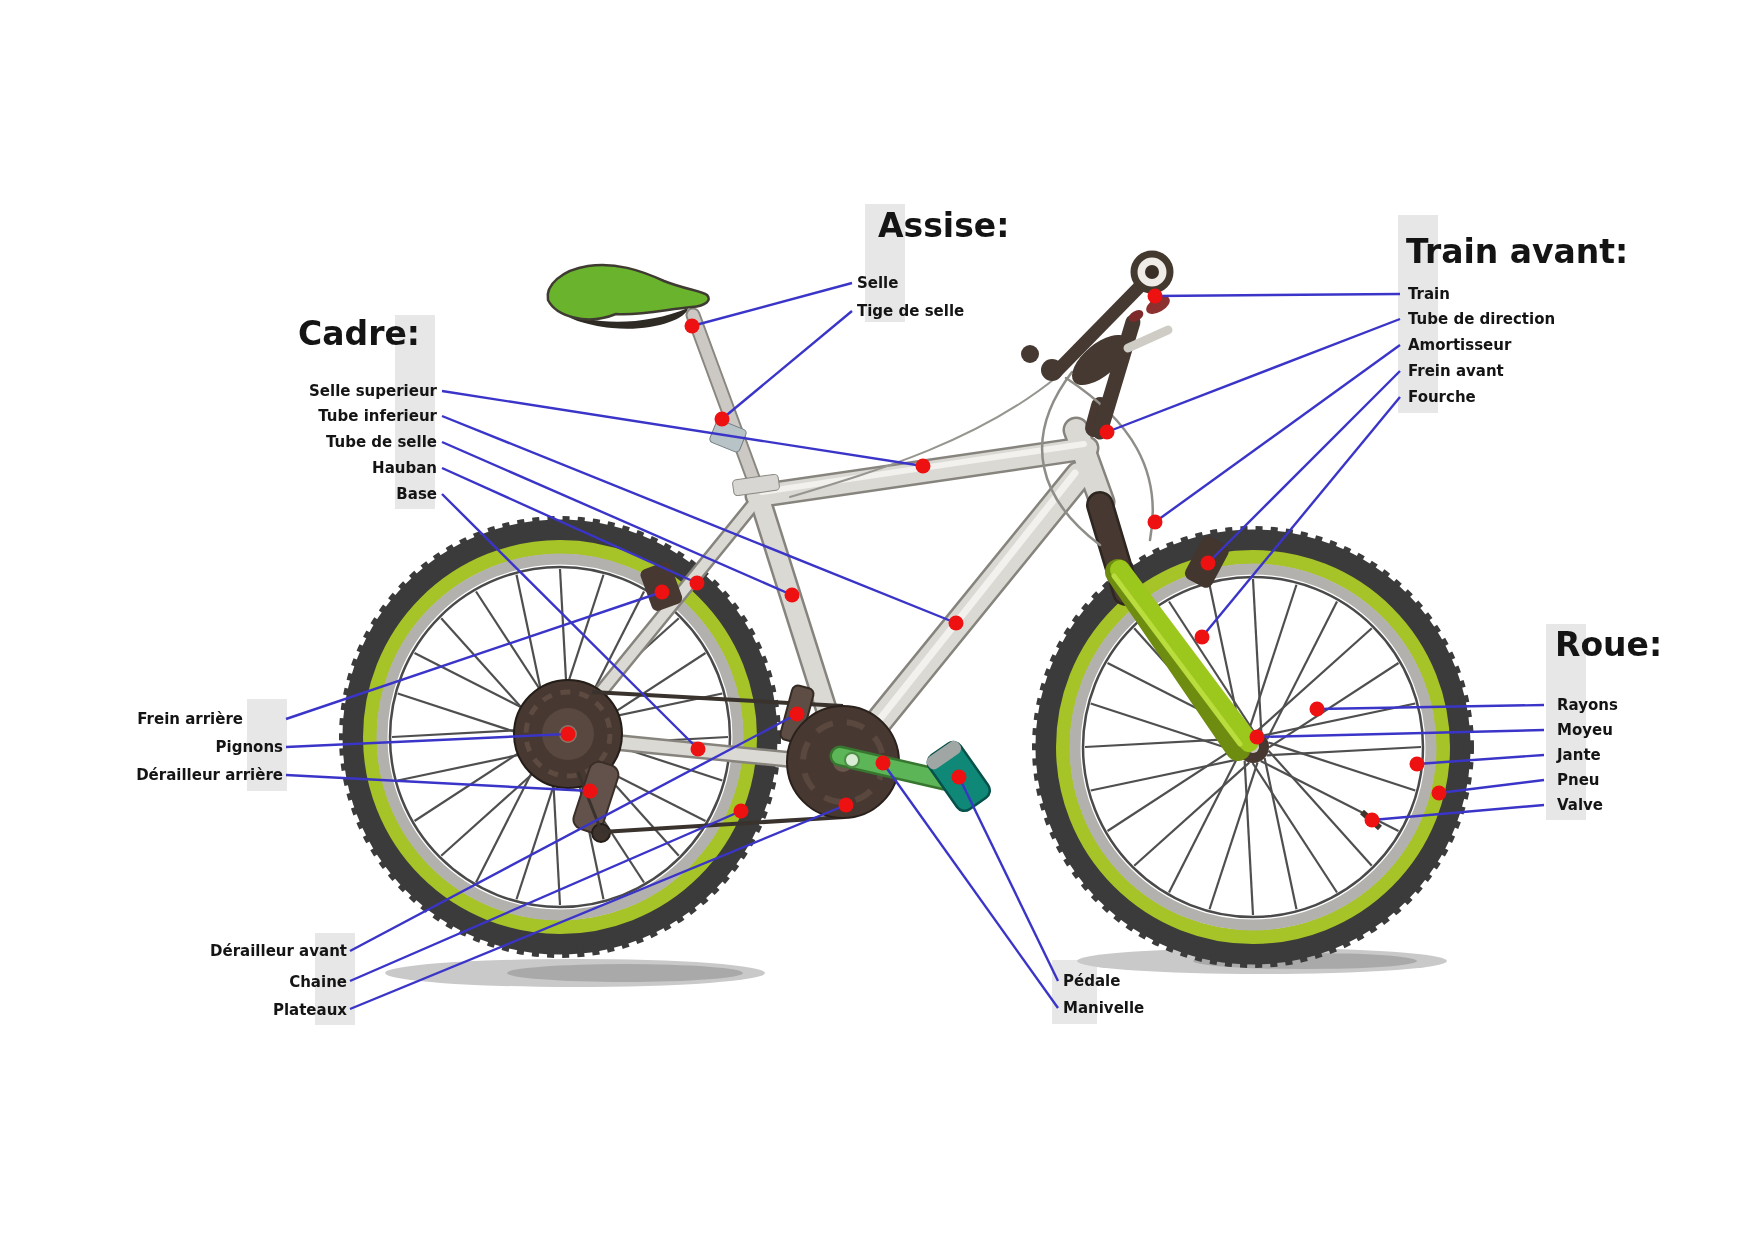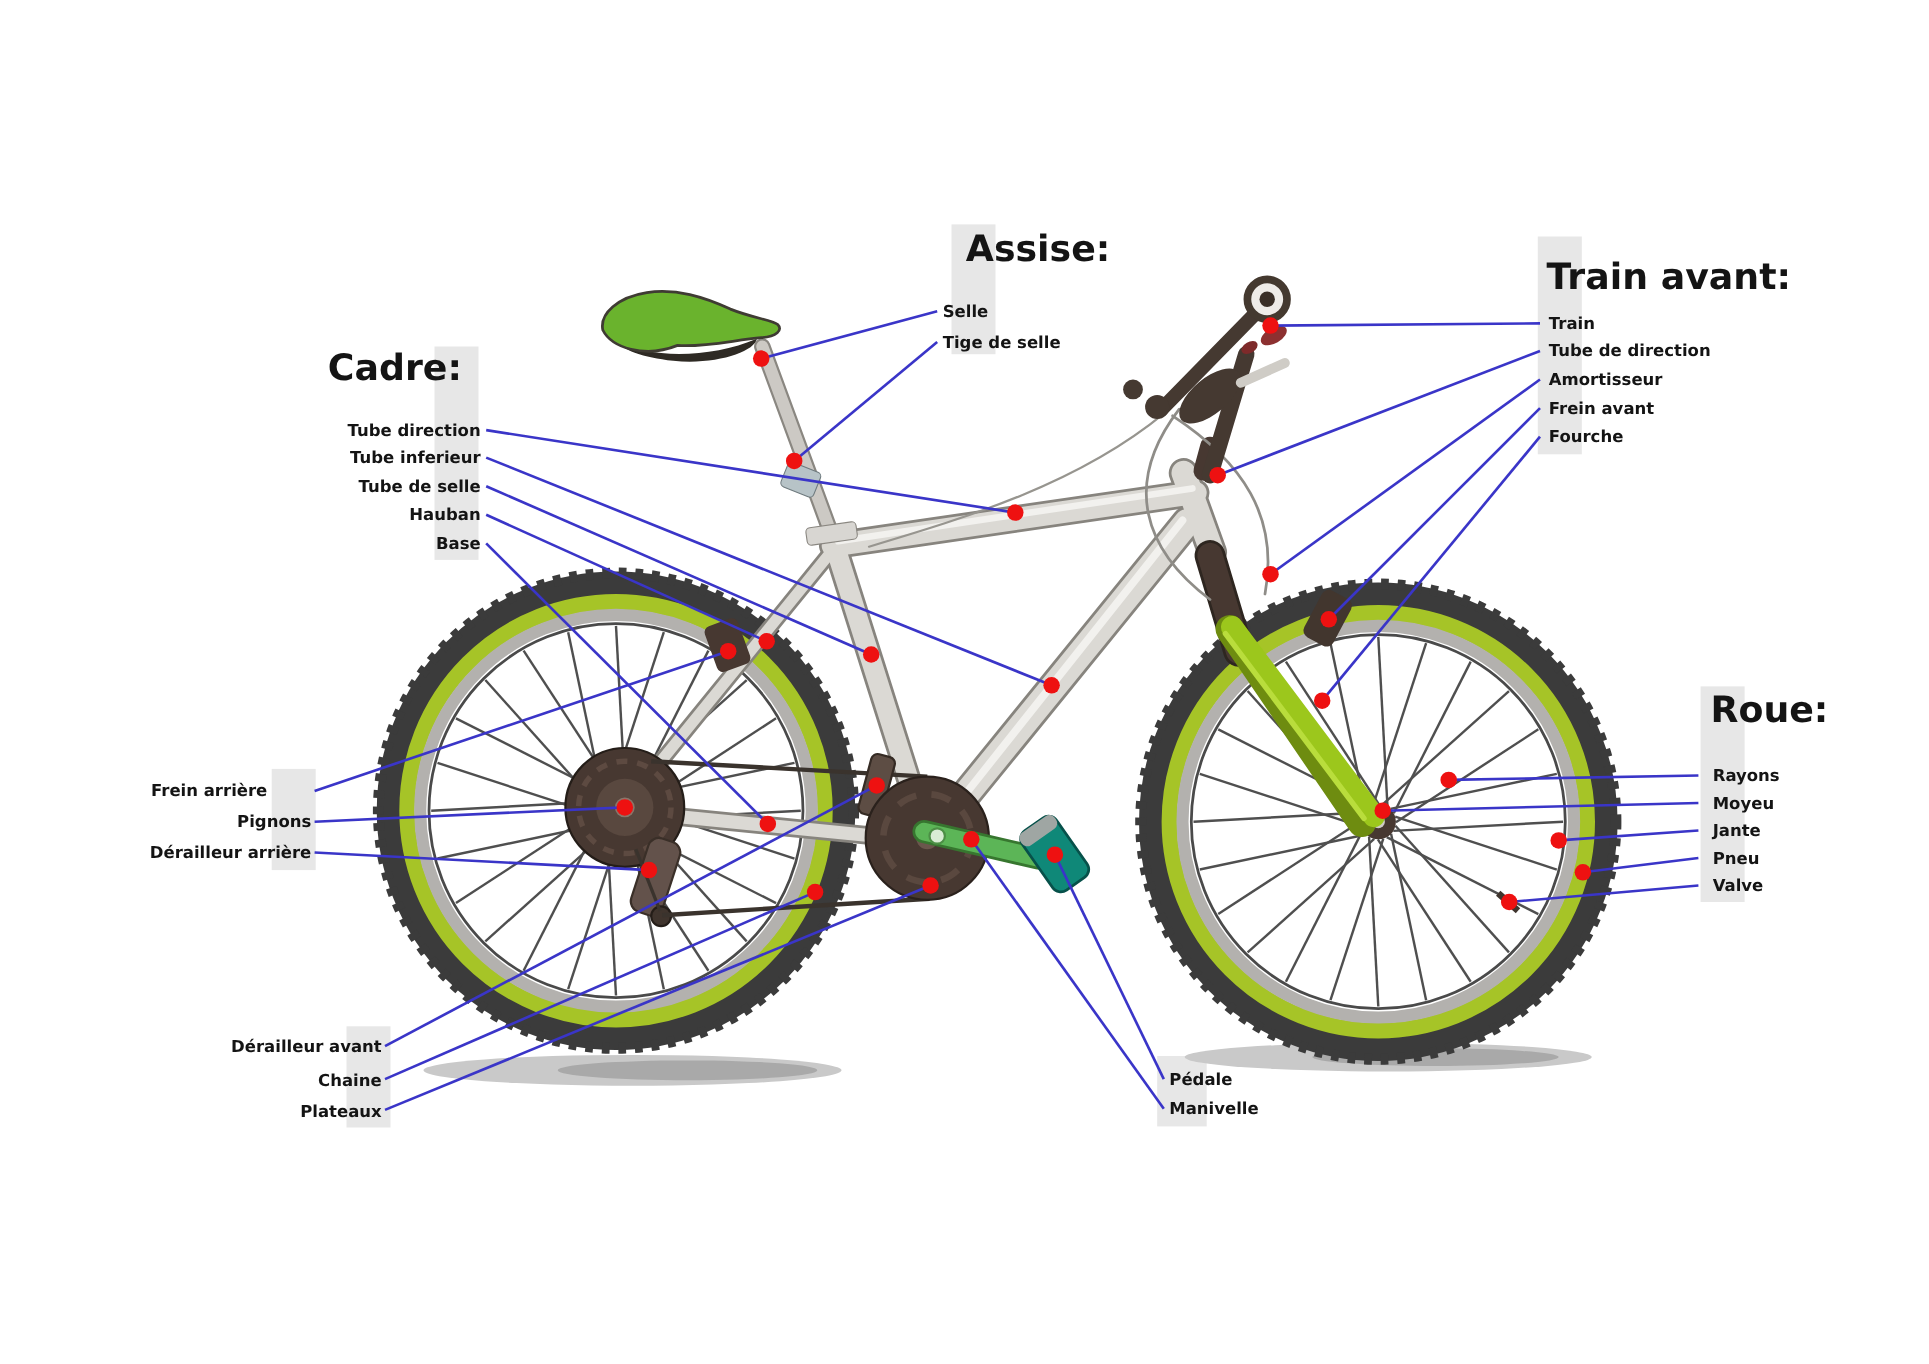--- a/index.html
+++ b/index.html
@@ -257,21 +257,21 @@
         <line x1="1058" y1="1008" x2="883" y2="763" stroke="#3a35c8" stroke-width="2.4"></line>
         <circle cx="883" cy="763" r="7.5" fill="#ee1111"></circle>
       </g>
   </svg>
 
   <div class="lbl title" style="left:878px;top:213px;">Assise:</div>
   <div class="lbl" style="left:857px;top:270px;">Selle</div>
   <div class="lbl" style="left:857px;top:298px;">Tige de selle</div>
 
   <div class="lbl title r" style="right:1334px;top:321px;">Cadre:</div>
-  <div class="lbl r" style="right:1317px;top:378px;">Tube direction</div>
+  <div class="lbl r" style="right:1317px;top:378px;">Selle superieur</div>
   <div class="lbl r" style="right:1317px;top:403px;margin-left:47px;">Tube inferieur</div>
   <div class="lbl r" style="right:1317px;top:429px;">Tube de selle</div>
   <div class="lbl r" style="right:1317px;top:455px;margin-left:40px;">Hauban</div>
   <div class="lbl r" style="right:1317px;top:481px;">Base</div>
 
   <div class="lbl title" style="left:1406px;top:224px;margin-top:15px;">Train avant:</div>
   <div class="lbl" style="left:1408px;top:281px;">Train</div>
   <div class="lbl" style="left:1408px;top:306px;">Tube de direction</div>
   <div class="lbl" style="left:1408px;top:332px;">Amortisseur</div>
   <div class="lbl" style="left:1408px;top:358px;">Frein avant</div>

